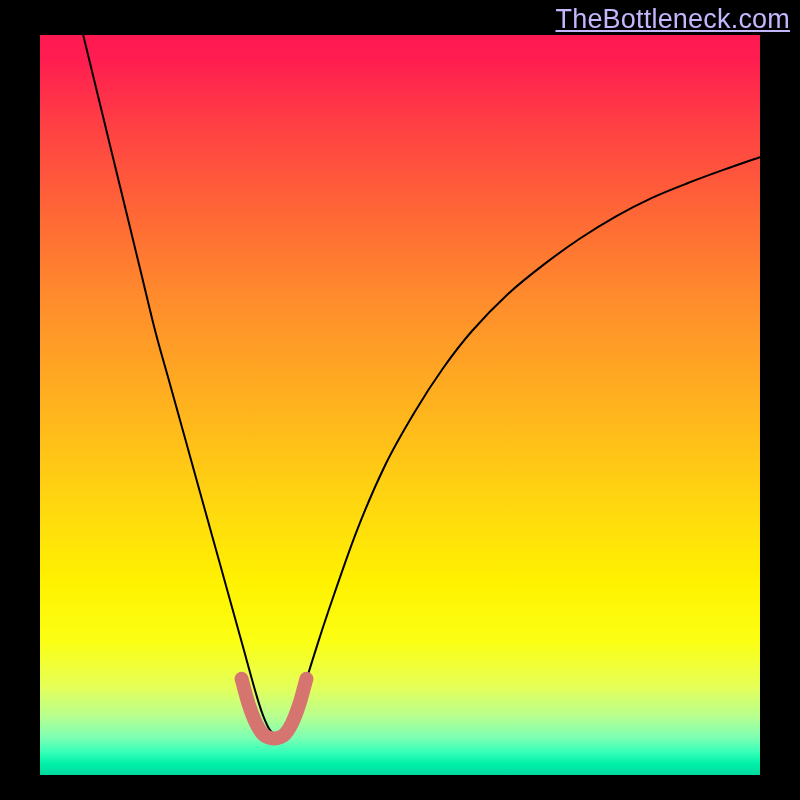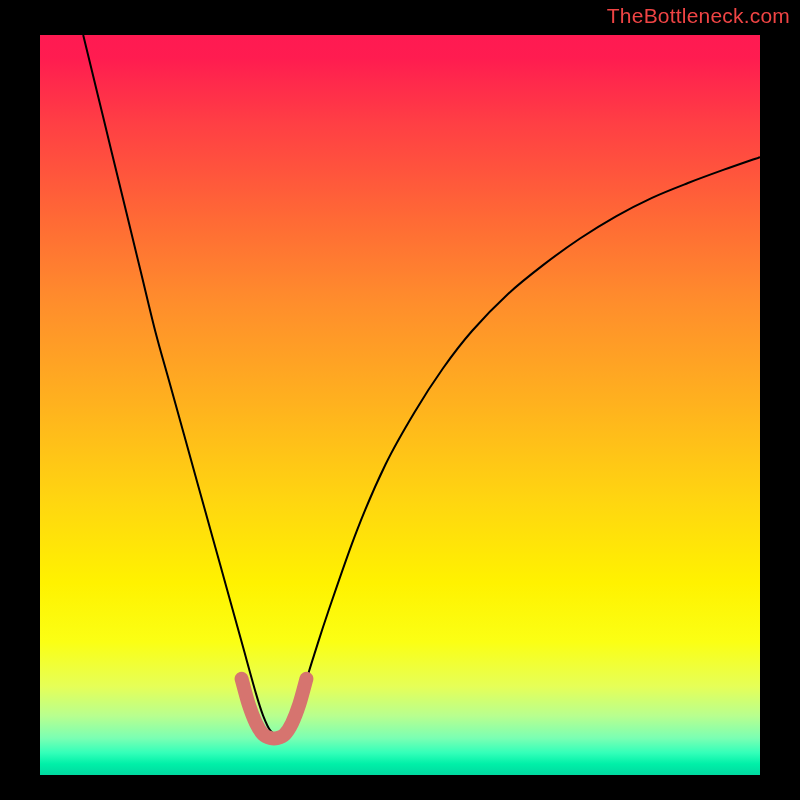--- a/index.html
+++ b/index.html
@@ -16,25 +16,26 @@
     left: 0;
     top: 0;
     width: 800px;
     height: 800px;
     background: #000;
   }
   .watermark {
     position: absolute;
     top: 4px;
     right: 10px;
-    color: #ef4444;
-    font-size: 21px;
+    color: #c4b5fd;
+    font-size: 27px;
     font-weight: 400;
     letter-spacing: 0.2px;
     user-select: none;
+    text-decoration: underline;
   }
   .plot-area {
     position: absolute;
     left: 40px;
     top: 35px;
     width: 720px;
     height: 740px;
     overflow: hidden;
   }
   .gradient {

